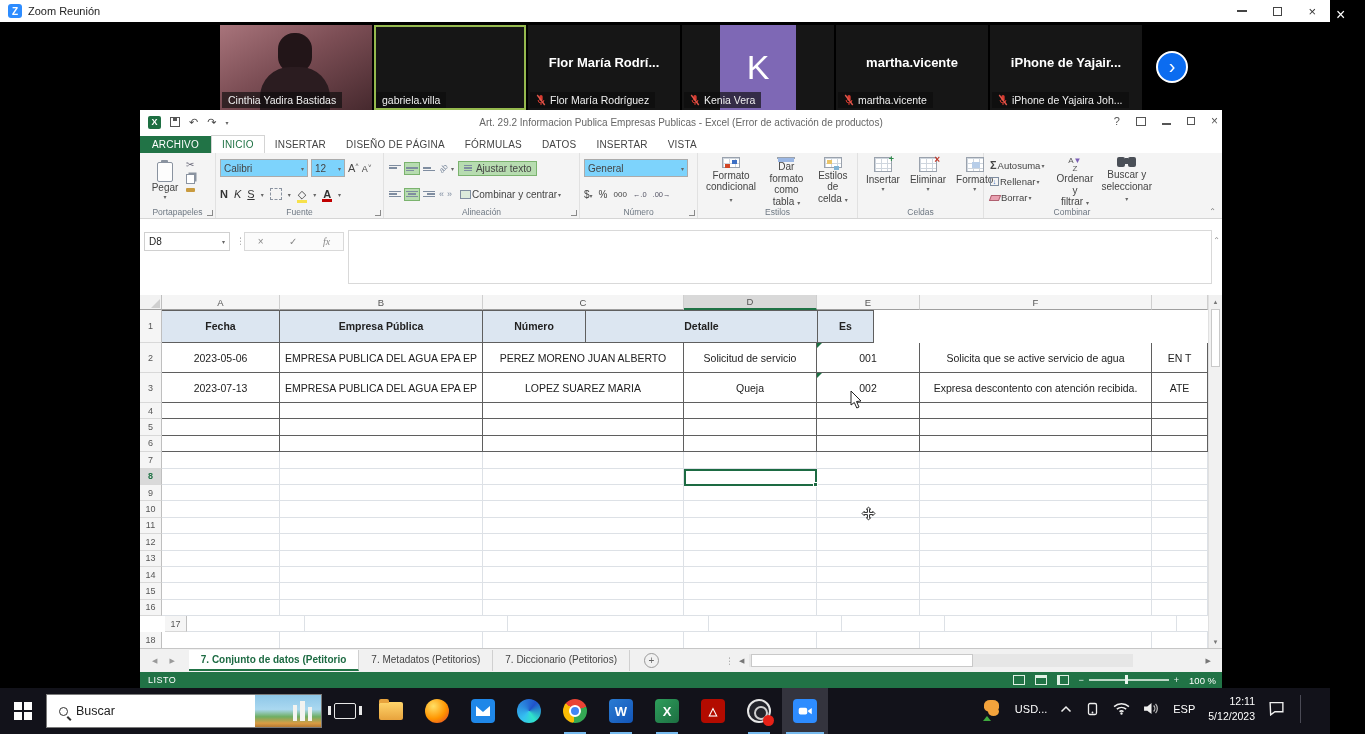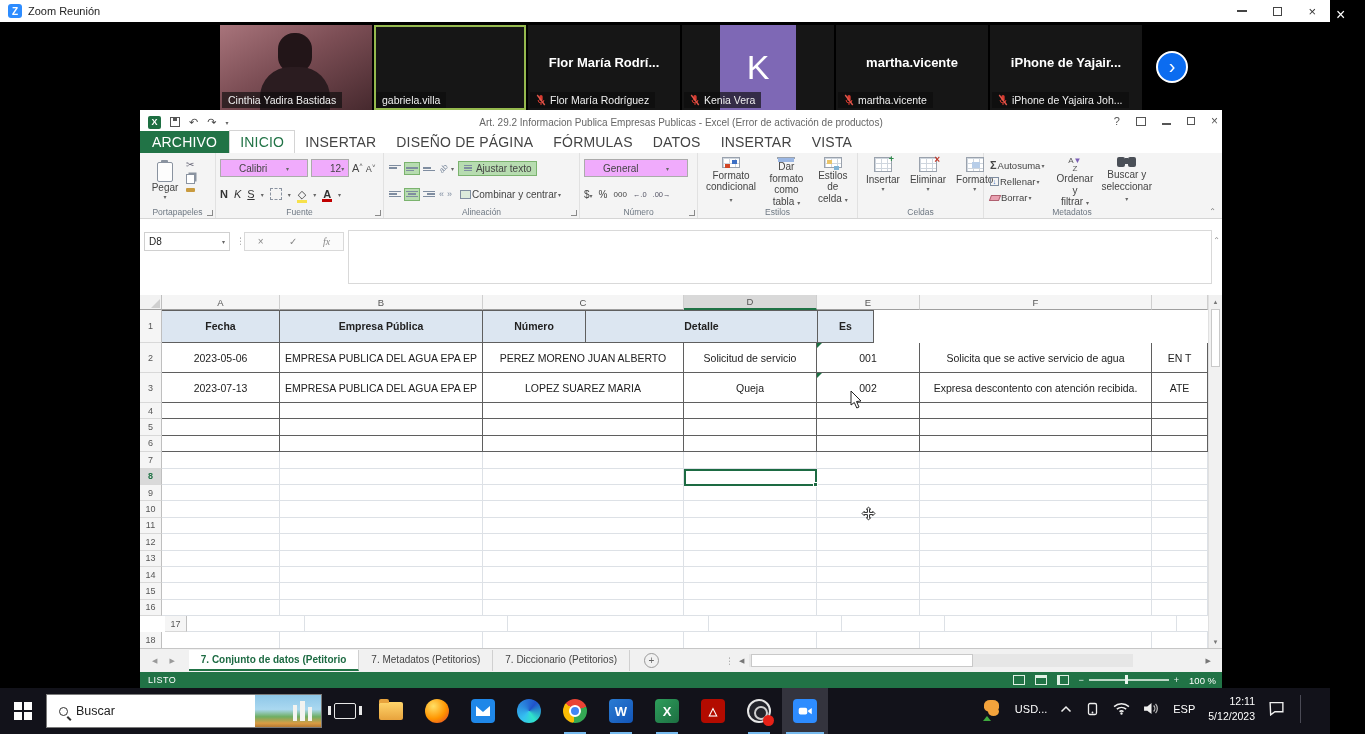--- a/index.html
+++ b/index.html
@@ -50,33 +50,33 @@
   .xc-rest{width:8px;height:8px;border:1.2px solid #555;}
   .xc-close{font-size:12px;}
 
   .xl-account{position:absolute;right:28px;top:27px;font-size:10px;color:#555;display:flex;align-items:center;gap:5px;}
   .xl-avatar{position:absolute;right:4px;top:25px;width:18px;height:16px;background:#e8e8e8;border:1px solid #ccc;
              display:flex;align-items:flex-end;justify-content:center;overflow:hidden;}
   .xl-avatar .p-head{width:6px;height:6px;border-radius:50%;background:#aaa;margin-bottom:-1px;}
   .xl-avatar .p-body{position:absolute;bottom:-3px;width:12px;height:6px;border-radius:6px 6px 0 0;background:#aaa;}
 
   .xl-tabs{position:absolute;left:0;top:24px;right:0;height:19px;background:#fff;display:flex;align-items:flex-end;}
-  .xtab{padding:3px 10px 3px;font-size:14px;color:#444;letter-spacing:.2px;}
+  .xtab{padding:3px 10px 3px;font-size:10px;color:#444;letter-spacing:.2px;}
   .xtab.archivo{background:#217346;color:#fff;padding:3px 12px;}
   .xtab.active{background:#fff;color:#217346;border:1px solid #d4d4d4;border-bottom:none;}
 
   .ribbon{position:absolute;left:0;top:43px;right:0;height:66px;background:#f4f4f4;border-bottom:1px solid #d5d5d5;
           display:flex;align-items:stretch;font-size:10px;color:#444;}
   .rgroup{position:relative;border-right:1px solid #e1e1e1;padding:2px 4px 12px;flex:none;}
   .rg-label{position:absolute;left:0;right:0;bottom:1px;text-align:center;font-size:8.5px;color:#6d7782;}
   .dlg{position:absolute;right:2px;bottom:2px;width:6px;height:6px;border-right:1.4px solid #8a8a8a;border-bottom:1.4px solid #8a8a8a;}
   .rrow{display:flex;align-items:center;gap:3px;height:26px;}
   .caret{font-size:6px;color:#666;}
-  .combo{background:#f0abfc;border:1px solid #ababab;height:18px;display:flex;align-items:center;
-         justify-content:space-between;padding:0 18px;font-size:10px;}
+  .combo{background:#7dd3fc;border:1px solid #ababab;height:18px;display:flex;align-items:center;
+         justify-content:space-between;padding:0 3px;font-size:10px;}
   .mini-btn{display:flex;align-items:center;gap:1px;padding:1px 2px;}
   .bigbtn{display:flex;flex-direction:column;align-items:center;justify-content:center;width:42px;height:52px;}
   .clipboard{width:16px;height:20px;border:1.5px solid #8a93a0;border-radius:2px;background:#fdfdfd;position:relative;}
   .clipboard:after{content:"";position:absolute;left:3px;top:-3px;width:7px;height:3px;background:#8a93a0;border-radius:1px;}
   .stackbtn{display:flex;flex-direction:column;align-items:center;justify-content:flex-start;padding:2px 4px;text-align:center;line-height:1.15;}
   .mini-grid{width:18px;height:15px;border:1px solid #9aa2ad;background:
      linear-gradient(#cfd6de 1px,transparent 1px) 0 0/100% 5px,
      linear-gradient(90deg,#cfd6de 1px,transparent 1px) 0 0/6px 100%,#fff;position:relative;margin-bottom:2px;}
   .cell-accent{position:absolute;width:5px;height:4px;}
   .align-ico{width:14px;height:11px;padding:2px 1px;display:flex;flex-direction:column;justify-content:space-between;}
@@ -508,21 +508,21 @@
         </div>
         <div class="stackbtn">
           <span style="display:flex;margin-bottom:2px;">
               <i style="width:8px;height:10px;background:#4a4f57;border-radius:2px;"></i>
               <i style="width:3px;height:6px;background:#4a4f57;margin-top:1px;"></i>
               <i style="width:8px;height:10px;background:#4a4f57;border-radius:2px;"></i>
             </span>
           <span>Buscar y</span>
             <span><span>seleccionar</span> <span class="caret">▾</span></span>
         </div>
-        <div class="rg-label">Metadatos</div>
+        <div class="rg-label">Combinar</div>
       </div>
       <div class="ribbon-collapse">⌃</div>
     </div>
 
     <div class="fbar">
       <div class="namebox">
         <span>D8</span>
           <span class="caret">▾</span>
       </div>
       <div class="fdots">⋮</div>

